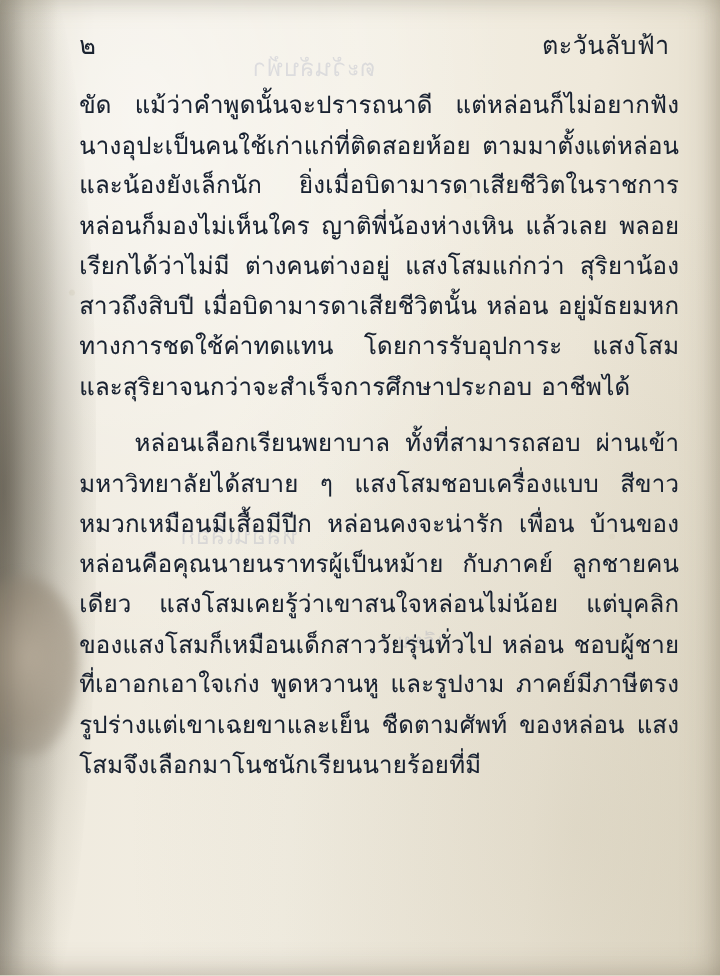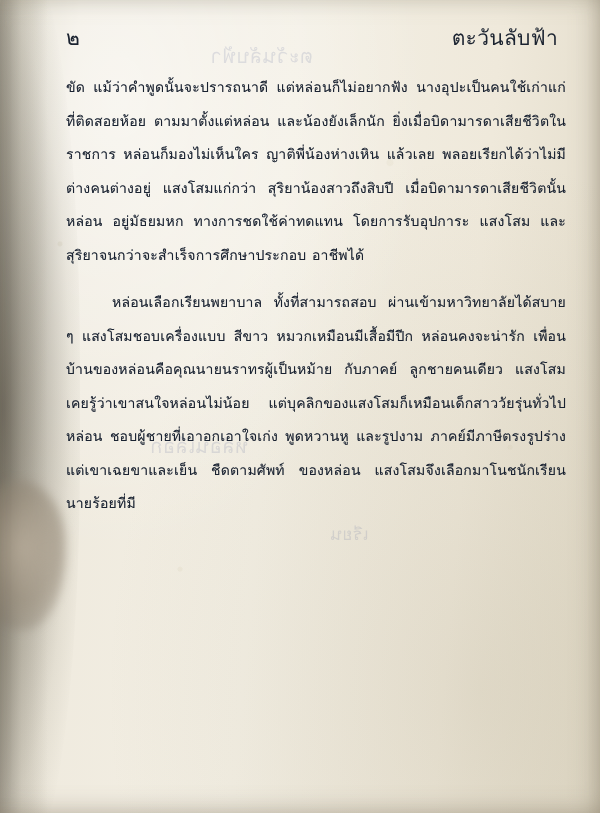--- a/index.html
+++ b/index.html
@@ -107,21 +107,21 @@
     letter-spacing: .3px;
   }
 
   .body-text {
     position: relative;
     padding: 22px 34px 0 66px;
     box-sizing: border-box;
   }
   .para {
     margin: 0 0 14px 0;
-    font-size: 14px;
+    font-size: 20px;
     line-height: 33.5px;
     color: #192231;
     text-align: justify;
     text-justify: inter-character;
     word-spacing: 1px;
     letter-spacing: .2px;
   }
   .para.indent {
     text-indent: 46px;
   }

